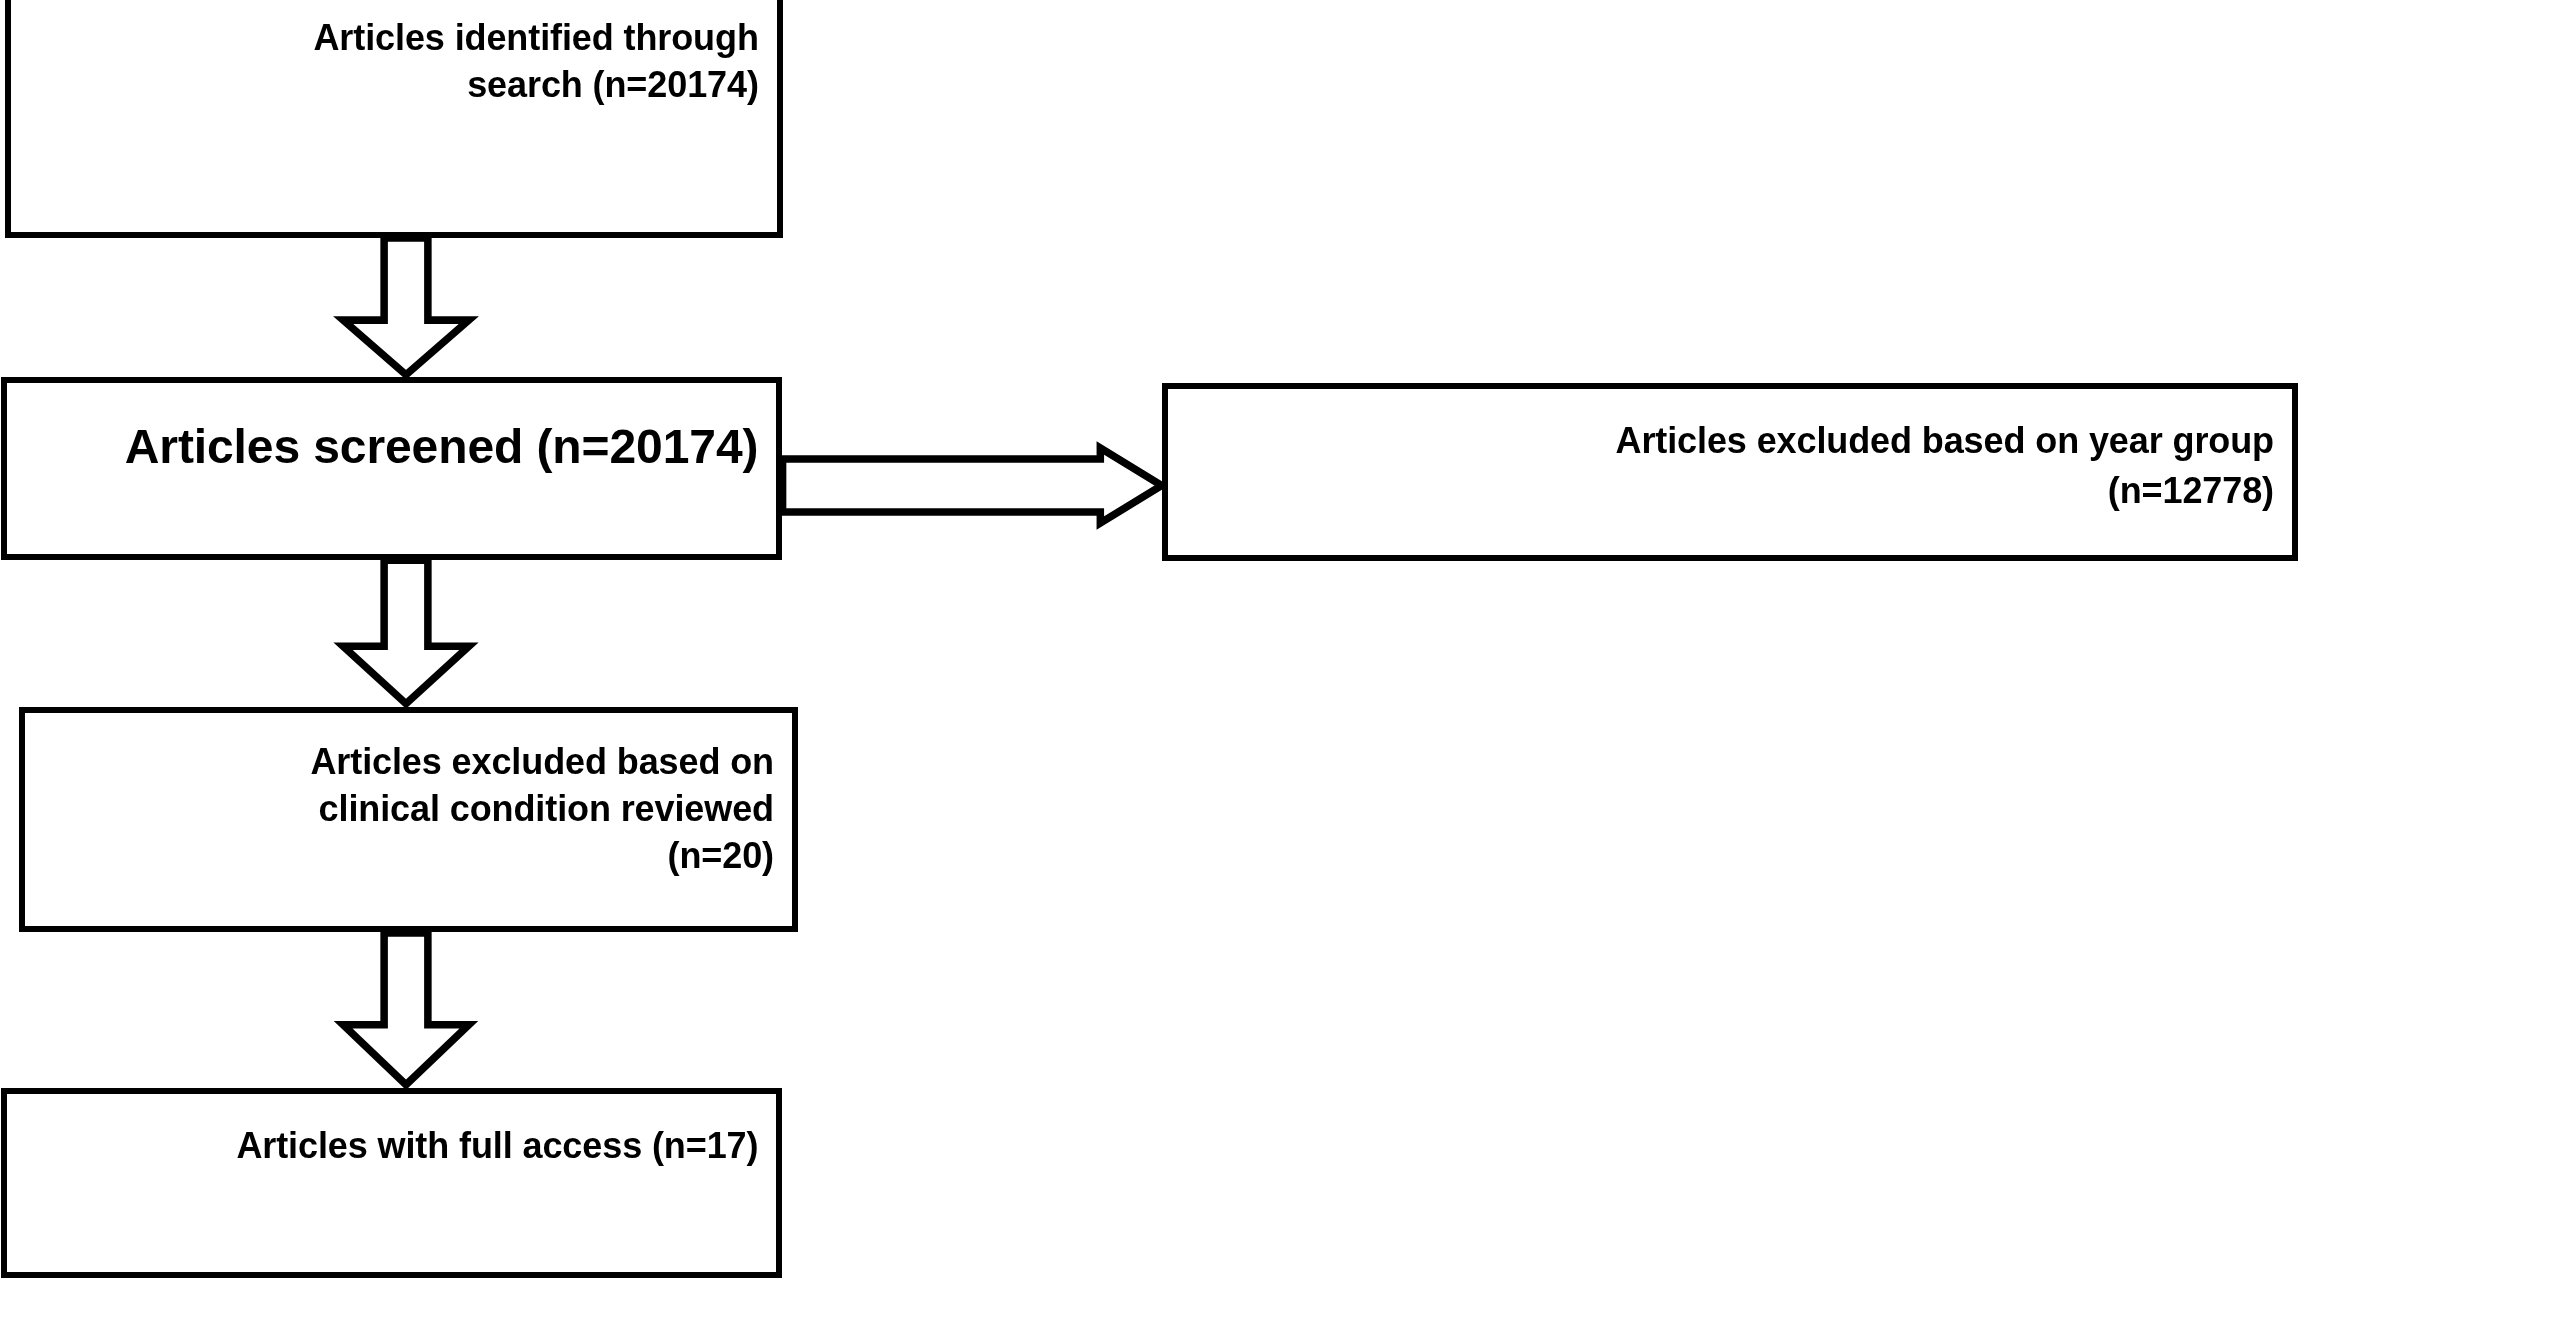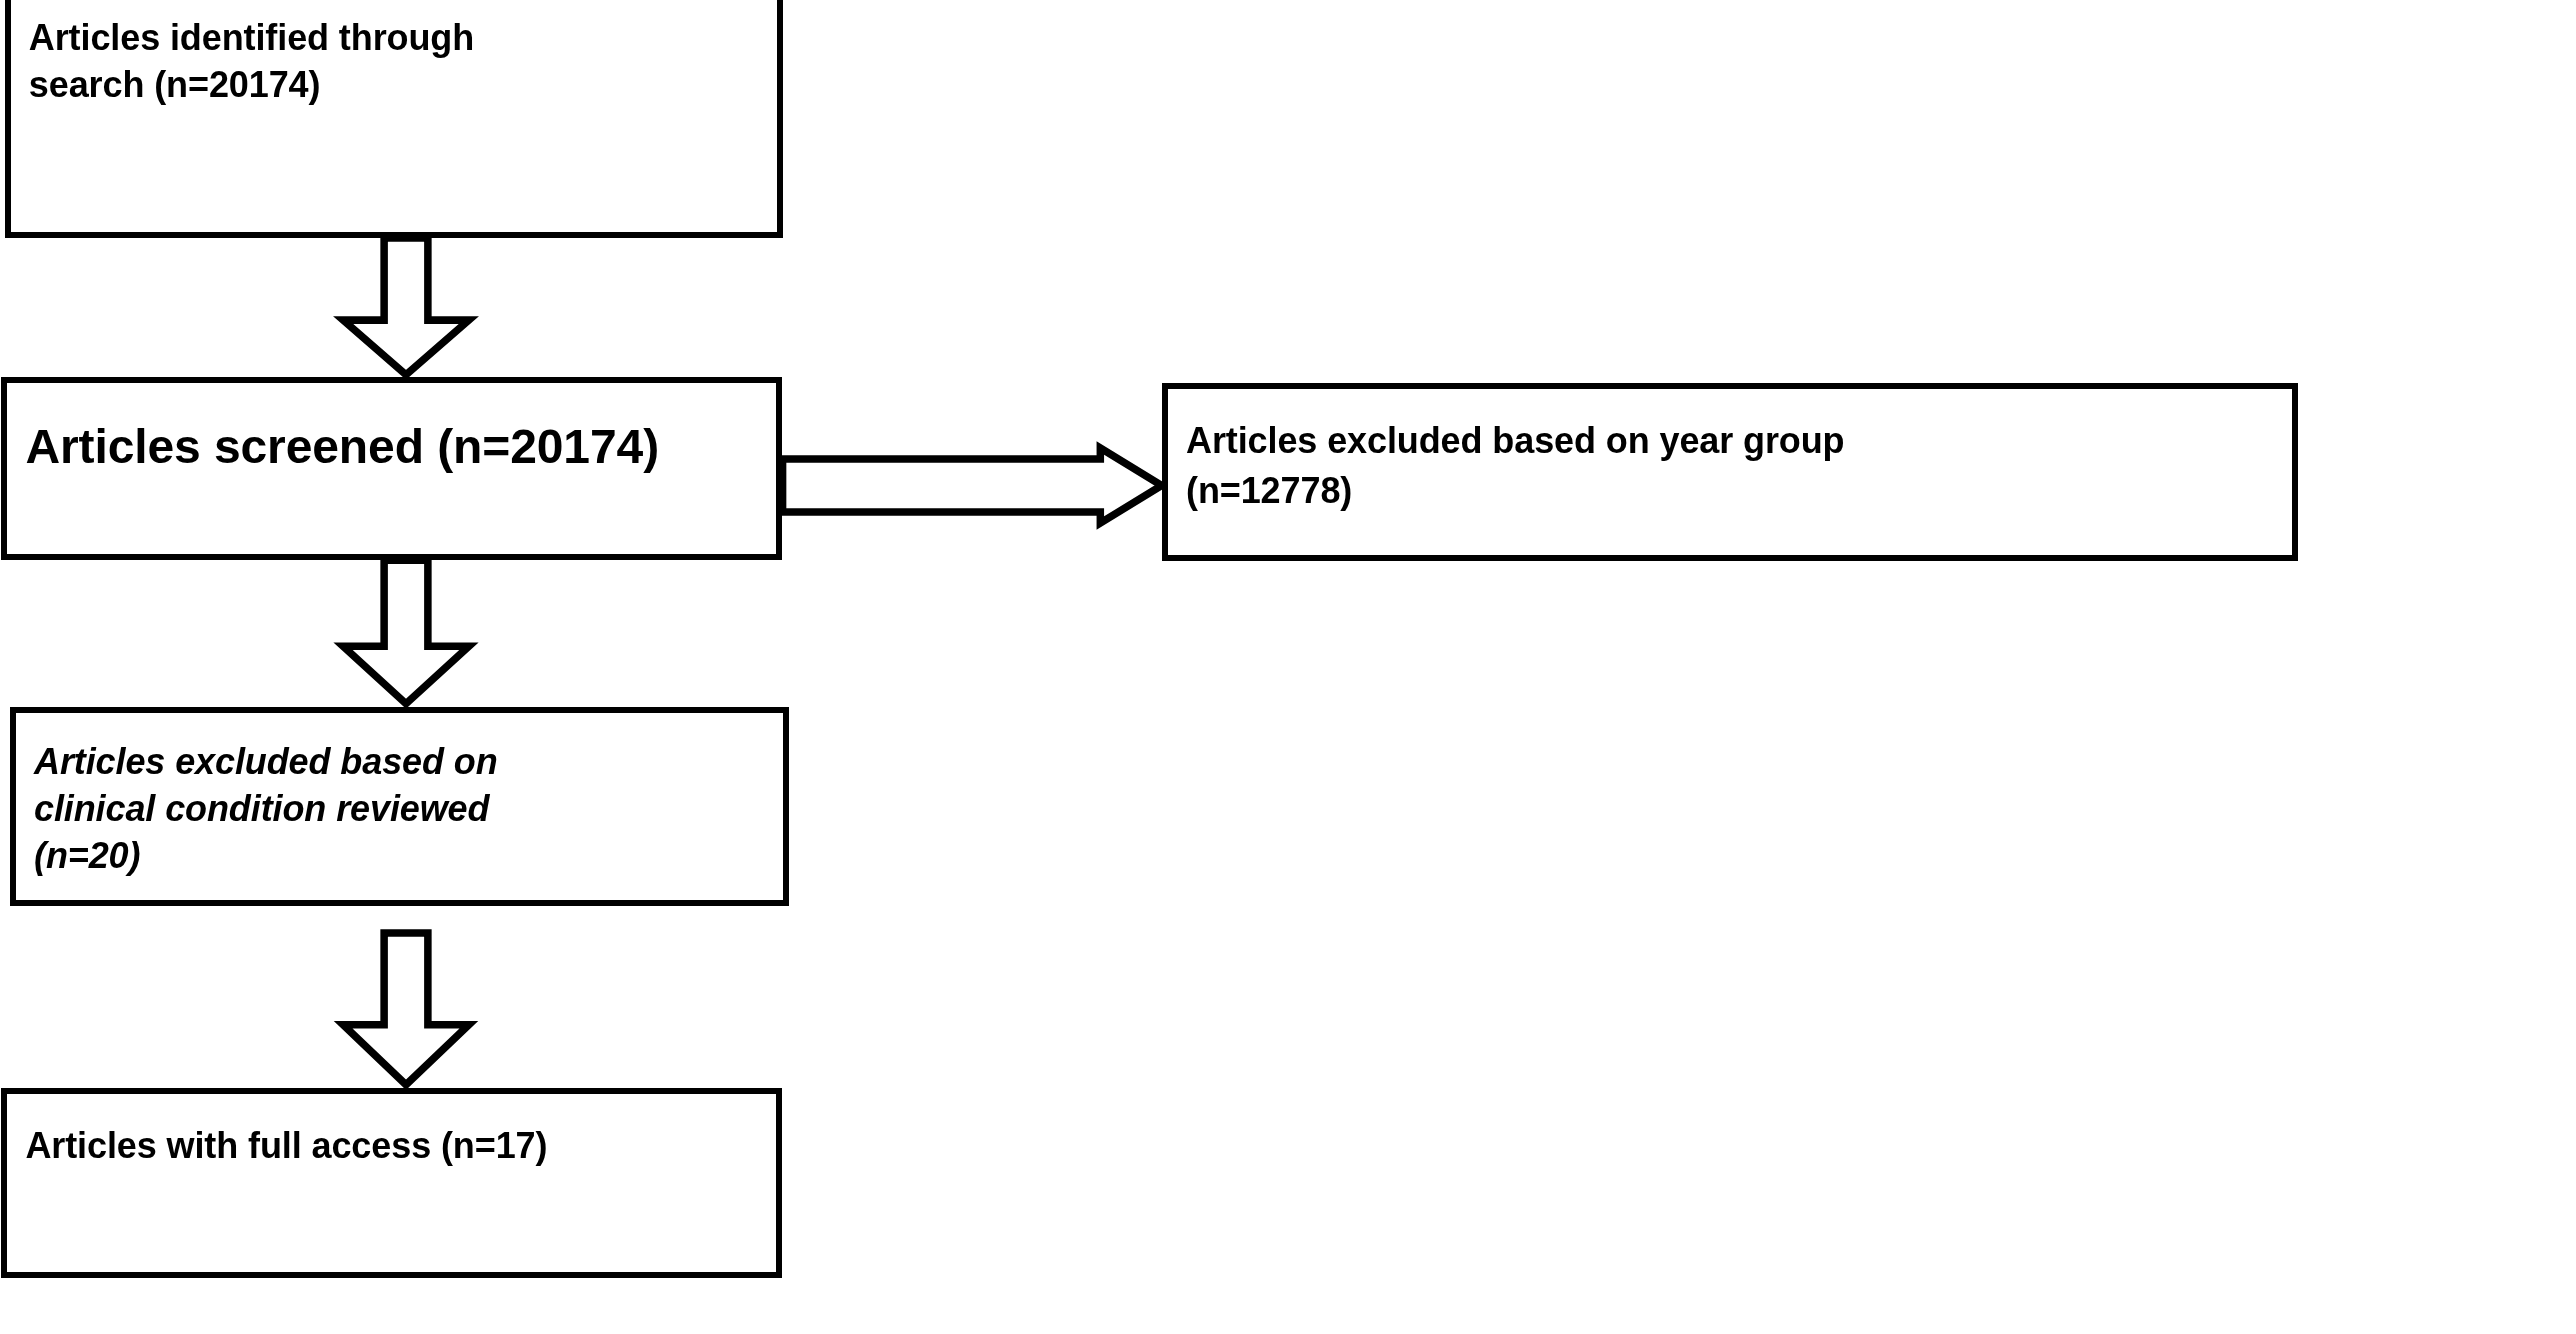--- a/index.html
+++ b/index.html
@@ -24,40 +24,40 @@
     position: absolute;
     box-sizing: border-box;
     border: 6.1px solid #000000;
     background: #ffffff;
     overflow: hidden;
   }
   .box-text {
     position: absolute;
     left: 0;
     right: 0;
-    text-align: left;
+    text-align: right;
     font-weight: bold;
     color: #000000;
     line-height: 1.30;
     letter-spacing: -0.1px;
     padding: 0 18px;
     box-sizing: border-box;
     white-space: pre-line;
   }
 
   
   #box-identified { left: 4.8px;  top: -6.1px;   width: 778px; height: 244px; }
   #box-identified .box-text { top: 15px; font-size: 36px; }
 
   
   #box-screened   { left: 1.4px;  top: 377px;  width: 781px; height: 183px; }
   #box-screened   .box-text { top: 33px; font-size: 48px; }
 
   
-  #box-excl-clin  { left: 10px;  top: 707px; width: 779px; height: 199px; font-style: italic; }
+  #box-excl-clin  { left: 19px;  top: 707px; width: 779px; height: 225px; }
   #box-excl-clin  .box-text { top: 26px; font-size: 36px; }
 
   
   #box-full       { left: 1.4px;  top: 1088px; width: 781px; height: 190px; }
   #box-full       .box-text { top: 29px; font-size: 36px; }
 
   
   #box-excl-year  { left: 1162px; top: 383px; width: 1136px; height: 178px; }
   #box-excl-year  .box-text { top: 27px; font-size: 36px; line-height: 1.40; }
 

